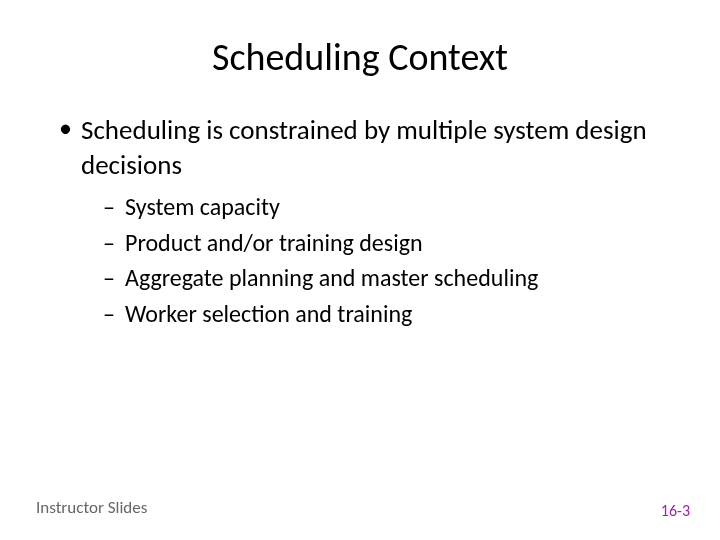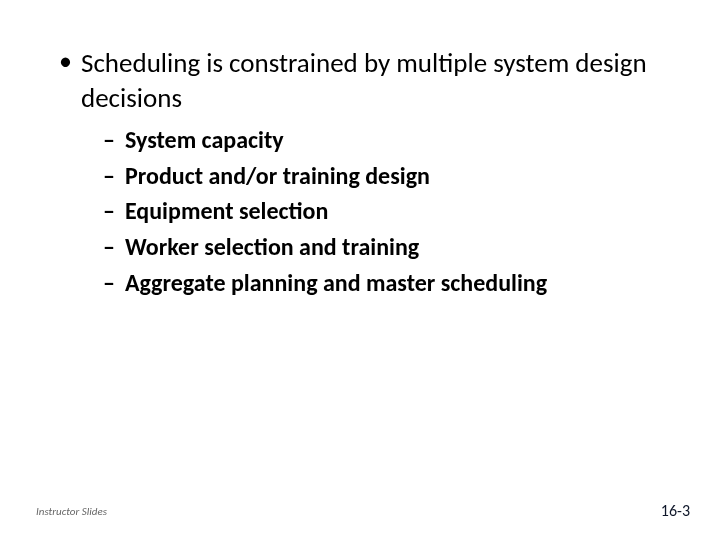--- a/index.html
+++ b/index.html
@@ -3,41 +3,41 @@
 <meta charset="utf-8">
 <style>
   * { margin: 0; padding: 0; box-sizing: border-box; }
   html, body { width: 720px; height: 540px; background: #fff; font-family: Calibri, "Segoe UI", Arial, sans-serif; color: #000; }
   .slide { position: relative; width: 720px; height: 540px; padding: 28px 36px 24px 36px; }
   .title { font-size: 38px; font-weight: 400; text-align: center; margin-top: 6px; margin-bottom: 32px; }
   .content { font-size: 27px; line-height: 1.3; }
   ul.level1 { list-style: none; padding: 0; margin: 17px; }
   ul.level1 > li { padding-left: 28px; position: relative; margin-bottom: 12px; }
   ul.level1 > li::before { content: "•"; position: absolute; left: 6px; top: 0; font-size: 26px; }
-  ul.level2 { list-style: none; padding: 0; margin: 8px 0 0 22px; font-weight: bold; }
+  ul.level2 { list-style: none; padding: 0; margin: 8px 0 0 22px; }
   ul.level2 > li { position: relative; padding-left: 22px; font-size: 24px; line-height: 1.4; margin-bottom: 2px; }
   ul.level2 > li::before { content: "–"; position: absolute; left: 0; top: 0; }
-  .footer-left { position: absolute; left: 36px; bottom: 22px; font-size: 11px; color: #666; font-style: italic; }
-  .footer-right { position: absolute; right: 30px; bottom: 20px; font-size: 16px; color: #0f172a; }
+  .footer-left { position: absolute; left: 36px; bottom: 22px; font-size: 17px; color: #666; }
+  .footer-right { position: absolute; right: 30px; bottom: 20px; font-size: 16px; color: #a21caf; }
 </style>
 </head>
 <body>
 
 <div class="slide">
+  <h1 class="title">Scheduling Context</h1>
 
   <div class="content">
     <ul class="level1">
       <li>
         <span>Scheduling is constrained by multiple system design decisions</span>
         <ul class="level2">
           <li><span>System capacity</span></li>
           <li><span>Product and/or training design</span></li>
-          <li><span>Equipment selection</span></li>
+          <li><span>Aggregate planning and master scheduling</span></li>
           <li><span>Worker selection and training</span></li>
-          <li><span>Aggregate planning and master scheduling</span></li>
         </ul>
       </li>
     </ul>
   </div>
 
   <div class="footer-left">Instructor Slides</div>
   <div class="footer-right">16-3</div>
 </div>
 
 </body></html>

